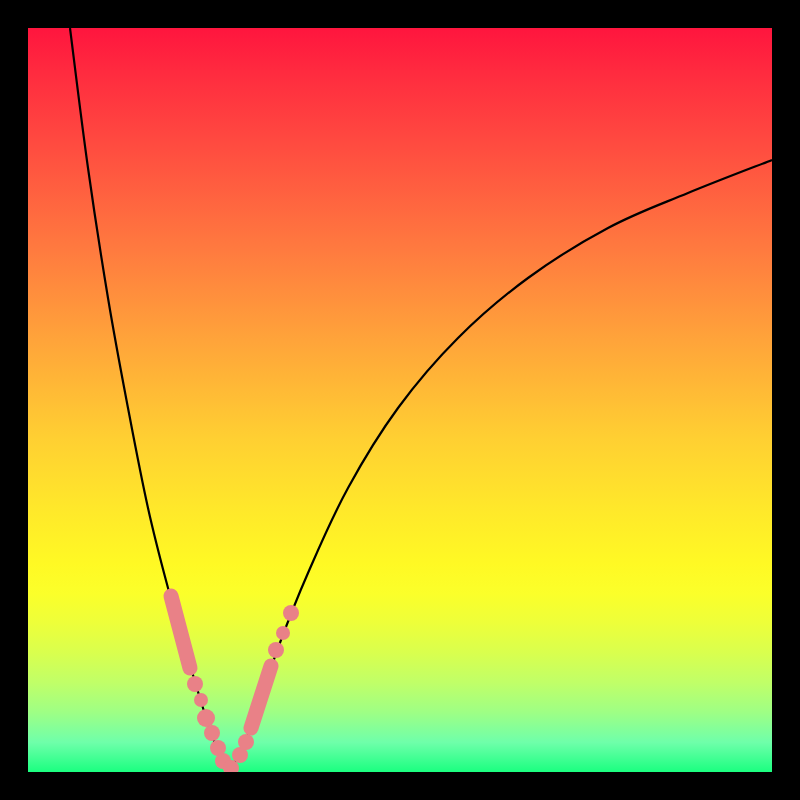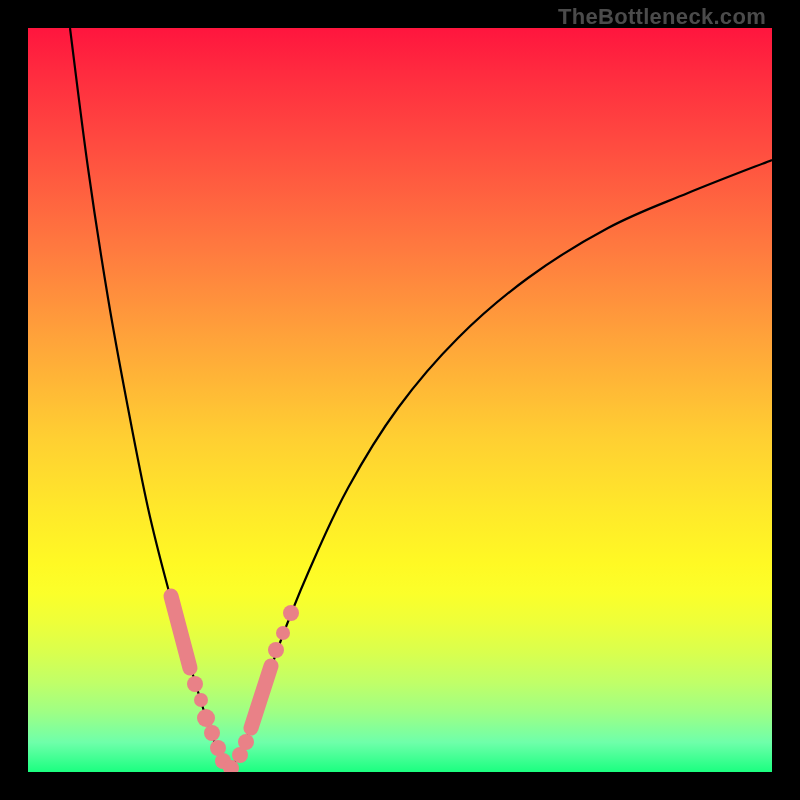--- a/index.html
+++ b/index.html
@@ -79,21 +79,20 @@
     stroke: #e98187;
     stroke-width: 15;
     stroke-linecap: round;
   }
 </style>
 </head>
 <body>
 
 <div class="frame">
 
-  <div class="watermark">TheBottleneck.com</div>
 
   <div class="plot">
     <div class="gradient-bg"></div>
 
     <svg class="curve" viewBox="0 0 744 744" preserveAspectRatio="none">
       <path id="curve-left" fill="none" stroke="#000" stroke-width="2.2" d="M 42 0 C 45.24 25.2, 53.16 91.4, 60 140 C 66.84 188.6, 72.8 226.8, 80 270 C 87.2 313.2, 92.8 342.2, 100 380 C 107.2 417.8, 112.8 447.6, 120 480 C 127.2 512.4, 132.8 533, 140 560 C 147.2 587, 153.7 608.4, 160 630 C 166.3 651.6, 170.5 665.6, 175 680 C 179.5 694.4, 181.4 700.1, 185 710 C 188.6 719.9, 192.3 728.88, 195 735 C 197.7 741.12, 199.1 742.38, 200 744"></path>
       <path id="curve-right" fill="none" stroke="#000" stroke-width="2.2" d="M 200 744 C 202.7 739.68, 209.6 731.52, 215 720 C 220.4 708.48, 223.7 698, 230 680 C 236.3 662, 241 644.3, 250 620 C 259 595.7, 267.4 573.8, 280 545 C 292.6 516.2, 303.8 489.7, 320 460 C 336.2 430.3, 350.2 407, 370 380 C 389.8 353, 406.6 333.4, 430 310 C 453.4 286.6, 473 269.8, 500 250 C 527 230.2, 551.2 215.3, 580 200 C 608.8 184.7, 630.48 177.24, 660 165 C 689.52 152.76, 728.88 137.94, 744 132"></path>
       <g id="marker-segments">
           <line x1="143" y1="568" x2="162" y2="640" class="segment"></line>
           <line x1="223" y1="700" x2="243" y2="638" class="segment"></line>

